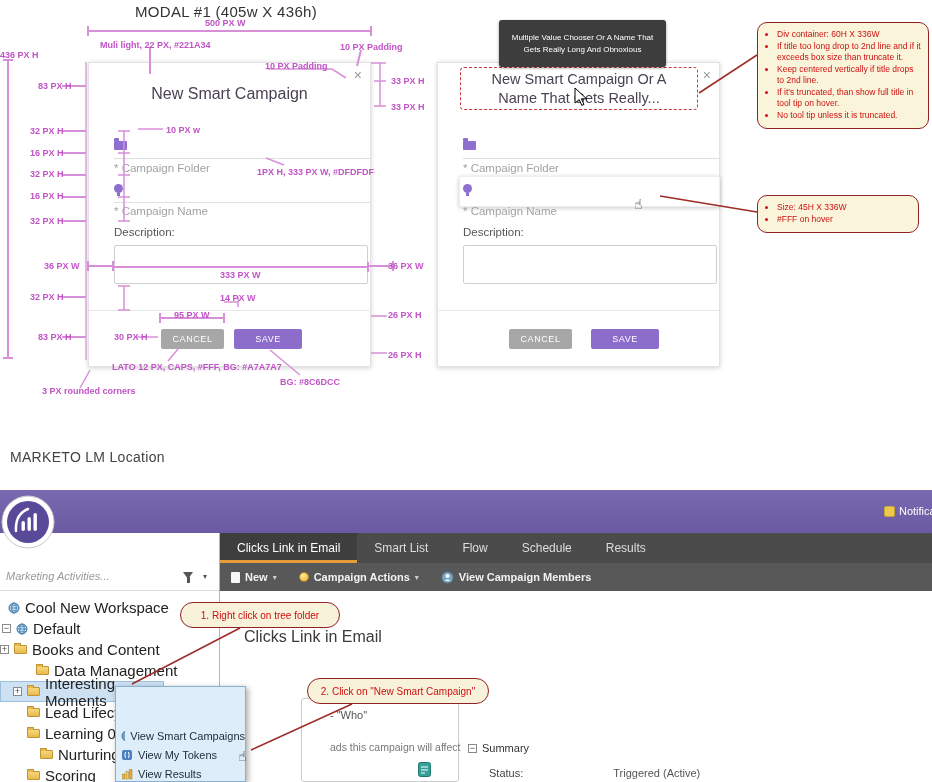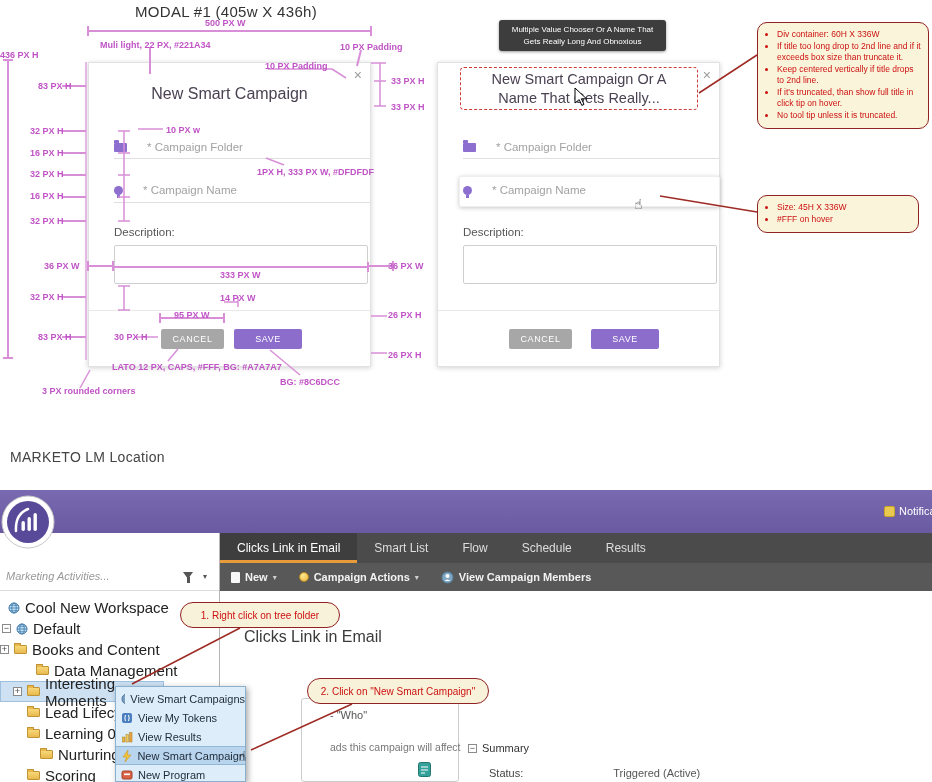--- a/index.html
+++ b/index.html
@@ -8,42 +8,42 @@
 
   
   .spec-heading { position:absolute; left:135px; top:3px; font-size:15px; color:#333; letter-spacing:.3px; }
 
   .modal { position:absolute; width:283px; height:305px; background:#fff; border:1px solid #e2e2e2; box-shadow:0 1px 5px rgba(0,0,0,.18); }
   .modal1 { left:88px; top:62px; }
   .modal2 { left:437px; top:62px; }
   .modal-close { position:absolute; right:8px; top:4px; font-size:14px; color:#9a9a9a; cursor:default; }
   .modal-title1 { position:absolute; top:22px; left:0; right:0; text-align:center; font-size:16px; color:#4a4252; }
   .title2box { position:absolute; left:22px; top:4px; width:238px; height:43px; border:1px dashed #cc3b3b; border-radius:4px; display:flex; align-items:center; justify-content:center; text-align:center; font-size:14.5px; color:#4a4252; padding:0 14px; line-height:1.25; }
-  .frow { position:absolute; left:25px; display:flex; align-items:center; gap:20px; z-index:2; }
+  .frow { position:absolute; left:25px; display:flex; align-items:flex-start; gap:12px; z-index:2;flex-direction:column; }
   .f1 { top:78px; } .f2 { top:121px; }
   .field-label { color:#a2a2a2; font-size:11.5px; }
   .folder-ic { position:relative; width:13px; height:9px; background:#8d6fd0; border-radius:1px; flex:none; }
   .folder-ic::before { content:""; position:absolute; left:0; top:-3px; width:5px; height:3px; background:#8d6fd0; border-radius:1px 1px 0 0; }
   .bulb-ic { position:relative; width:9px; height:9px; background:#8d6fd0; border-radius:50%; flex:none; }
   .bulb-ic::after { content:""; position:absolute; left:3px; top:9px; width:3px; height:3px; background:#8d6fd0; }
   .fdiv { position:absolute; left:25px; width:256px; height:1px; background:#dfdfdf; }
   .d1 { top:95px; } .d2 { top:139px; }
   .hover-row { position:absolute; left:21px; top:113px; width:261px; height:31px; background:#fff; border:1px solid #efefef; box-shadow:0 1px 4px rgba(0,0,0,.22); border-radius:2px; z-index:1; }
   .desc-label { position:absolute; left:25px; top:163px; font-size:11.5px; color:#555; }
   .desc-box { position:absolute; left:25px; top:182px; width:254px; height:39px; border:1px solid #cfcfcf; border-radius:2px; background:#fff; }
   .footer-line { position:absolute; left:0; top:247px; width:100%; height:1px; background:#e8e8e8; }
   .btn { position:absolute; top:266px; height:20px; border:none; color:#fff; font-size:9px; letter-spacing:.6px; border-radius:2px; font-family:"Liberation Sans",sans-serif; }
   .btn.cancel { background:#a7a7a7; width:63px; }
   .btn.save { background:#8c6dcc; width:68px; }
   .m1-cancel { left:72px; } .m1-save { left:145px; }
   .m2-cancel { left:71px; } .m2-save { left:153px; }
 
   .m { position:absolute; color:#c054c6; font-size:9px; font-weight:bold; white-space:nowrap; z-index:6; }
 
-  .tooltip { position:absolute; left:499px; top:20px; width:167px; background:#3d3d3d; color:#fff; font-size:8px; line-height:1.45; text-align:center; padding:4px 6px; border-radius:3px; box-shadow:0 1px 3px rgba(0,0,0,.4); z-index:8; }
+  .tooltip { position:absolute; left:499px; top:20px; width:167px; background:#3d3d3d; color:#fff; font-size:8px; line-height:1.45; text-align:center; padding:12px 6px; border-radius:3px; box-shadow:0 1px 3px rgba(0,0,0,.4); z-index:8; }
 
   .note { position:absolute; background:#faf4da; border:1.5px solid #8f2222; border-radius:10px; color:#cc1111; font-size:8.5px; line-height:1.3; padding:6px 6px 6px 8px; z-index:8; }
   .note1 { left:757px; top:22px; width:172px; }
   .note2 { left:757px; top:195px; width:162px; }
   .note ul { list-style:disc; margin-left:11px; }
   .note li { margin-bottom:1px; }
 
   .overlay { position:absolute; left:0; top:0; z-index:5; pointer-events:none; }
 
   .hand { position:absolute; font-size:14px; color:#222; z-index:55; font-family:"DejaVu Sans",sans-serif; }
@@ -90,21 +90,21 @@
   .frag2 { position:absolute; left:28px; top:42px; font-size:10.5px; color:#777; white-space:nowrap; }
   .result-tabs { position:absolute; left:239px; top:110px; right:0; height:29px; background:linear-gradient(#c8c8c8,#a9a9a9); border-top:1px solid #999; display:flex; }
   .rtab { padding:0 14px; line-height:29px; font-size:11px; color:#333; white-space:nowrap; margin-right:5px; }
   .rtab.active { background:#fff; color:#222; }
   .rtab.email { margin-left:18px; }
   .summary-row { position:absolute; left:247px; top:151px; display:flex; align-items:center; gap:5px; font-size:11px; color:#333; }
   .status-row { position:absolute; left:268px; top:176px; font-size:11px; color:#444;text-align:center; }
   .status-row .val { margin-left:90px; color:#555; }
 
   .ctx-menu { position:absolute; left:115px; top:196px; width:131px; height:96px; background:#ddeefa; border:1px solid #8ab0cf; box-shadow:2px 2px 6px rgba(0,0,0,.35); z-index:20; font-size:11px; color:#1e2a38; }
-  .ctx-item { position:absolute; left:0; right:0; height:19px; display:flex; align-items:center; gap:5px; padding-left:5px; white-space:nowrap; }
+  .ctx-item { position:absolute; left:0; right:0; height:19px; display:flex; align-items:center; gap:5px; padding-left:5px; white-space:nowrap;margin-top:37px; }
   .ctx-item.hl { background:#b9d5ee; border-top:1px solid #93b7d6; border-bottom:1px solid #93b7d6; }
 
   .callout { position:absolute; background:#f8f2da; border:1.5px solid #8f2222; border-radius:14px; color:#cc1111; font-size:10px; display:flex; align-items:center; justify-content:center; padding:0 12px; height:26px; z-index:30; white-space:nowrap; }
   .c1 { left:180px; top:112px; width:160px; }
   .c2 { left:307px; top:188px; width:182px; }
 
   .teal-ic { position:absolute; left:418px; top:272px; z-index:2; }
 </style>
 </head>
 <body>
@@ -151,21 +151,21 @@
   <button class="btn save m2-save">SAVE</button>
 </div>
 
 <div class="tooltip">Multiple Value Chooser Or A Name That Gets Really Long And Obnoxious</div>
 
 <div class="note note1">
   <ul>
     <li>Div container: 60H X 336W</li>
     <li>If title too long drop to 2nd line and if it exceeds box size than truncate it.</li>
     <li>Keep centered vertically if title drops to 2nd line.</li>
-    <li>If it's truncated, than show full title in click tip on hover.</li>
+    <li>If it's truncated, than show full title in tool tip on hover.</li>
     <li>No tool tip unless it is truncated.</li>
   </ul>
 </div>
 <div class="note note2">
   <ul>
     <li>Size: 45H X 336W</li>
     <li>#FFF on hover</li>
   </ul>
 </div>
 

